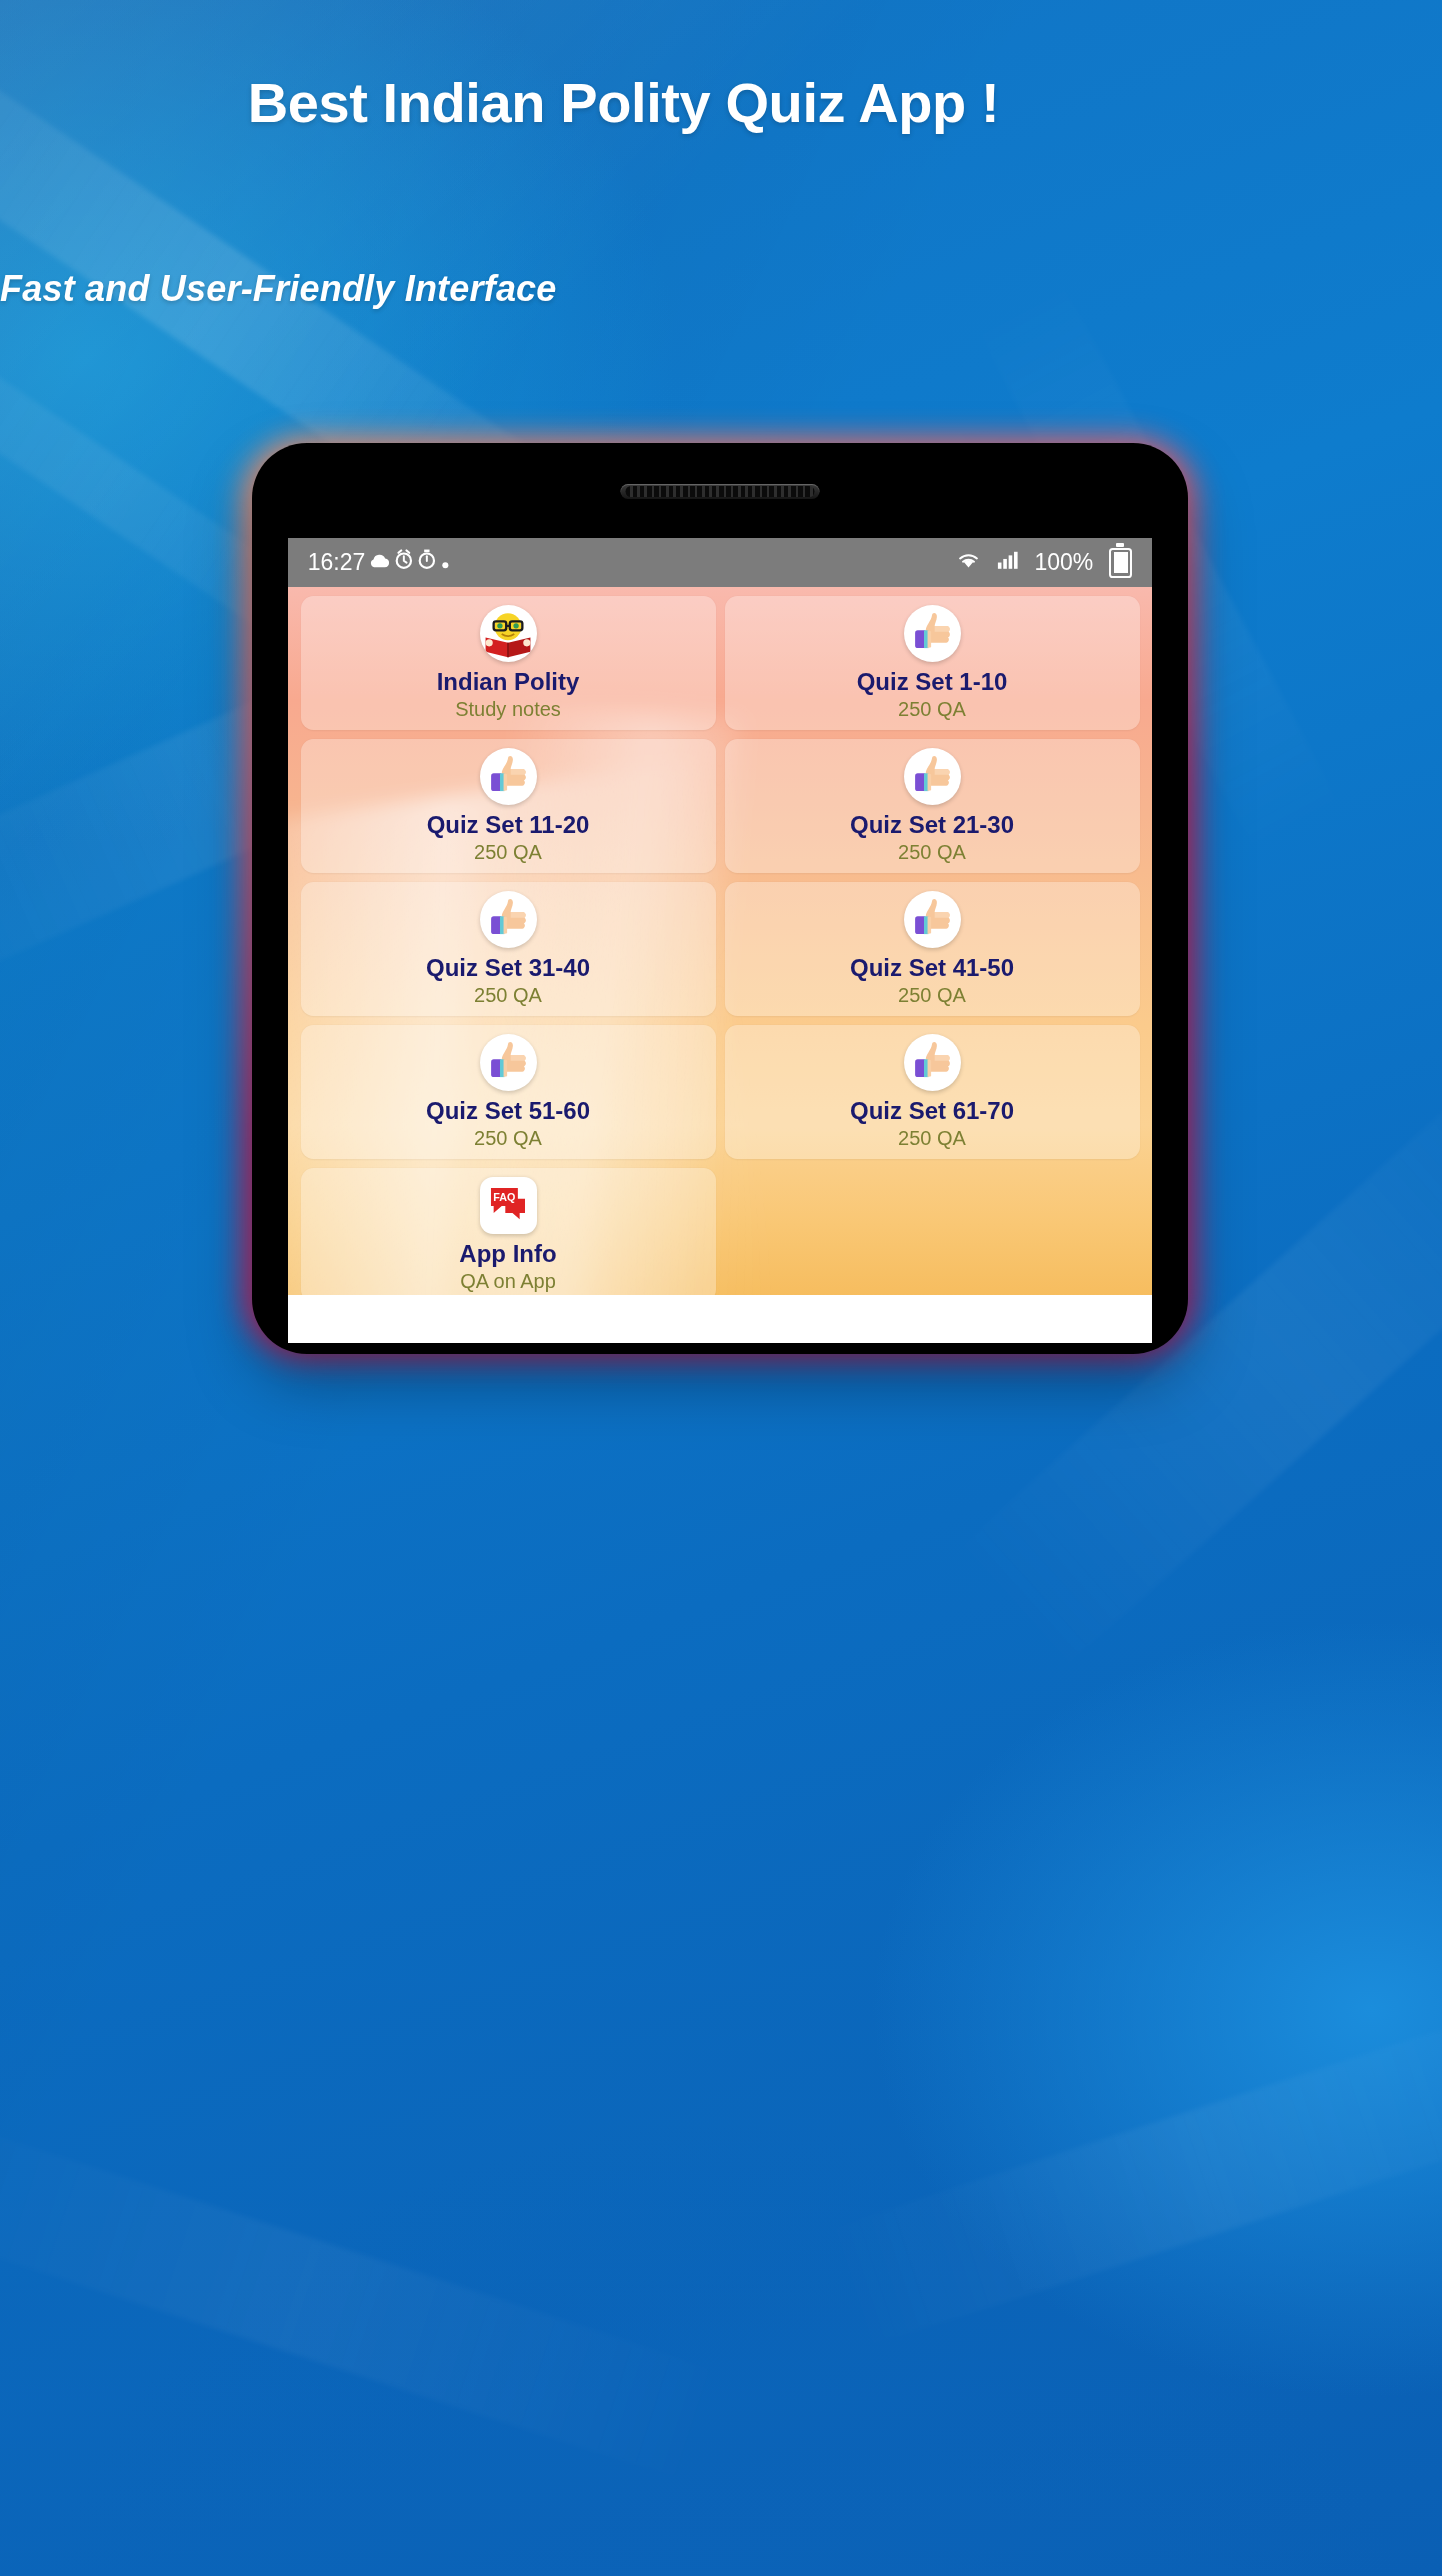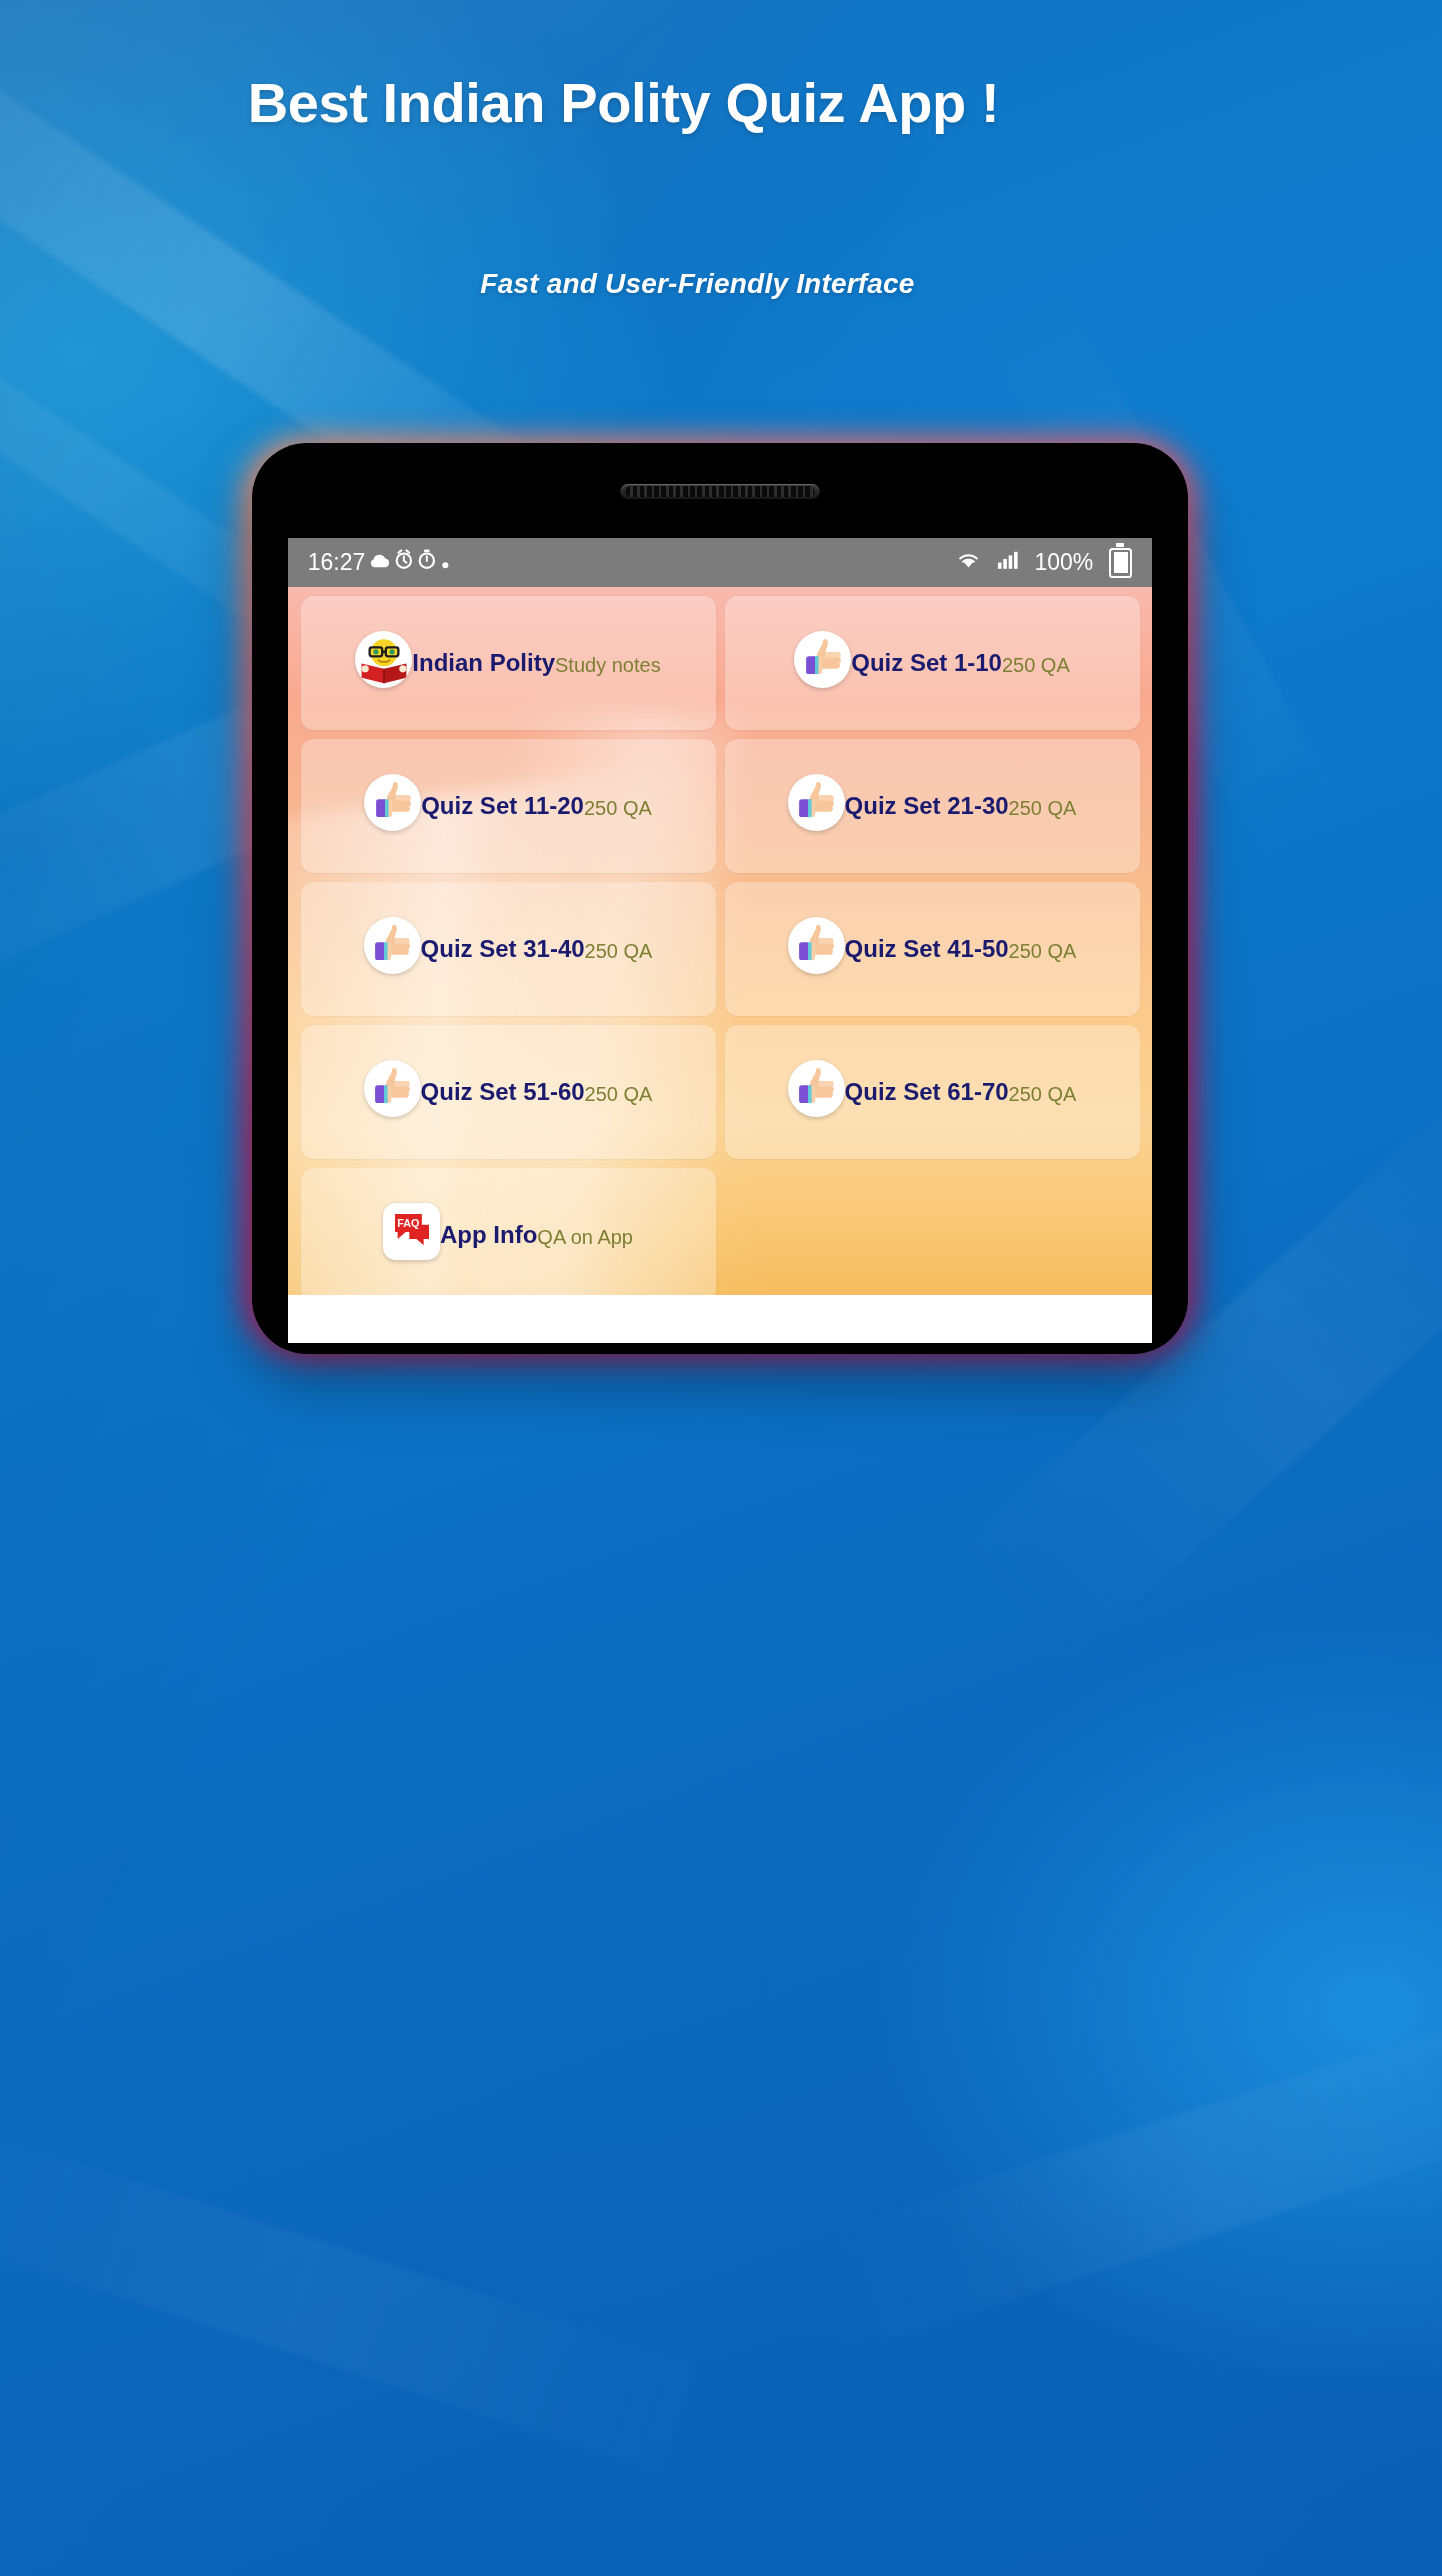--- a/index.html
+++ b/index.html
@@ -26,22 +26,22 @@
   .s3{left:-179px;top:894px;width:805px;height:134px;transform:rotate(-24deg);opacity:.5;}
   .s4{left:939px;top:1565px;width:805px;height:161px;transform:rotate(-42deg);opacity:.45;}
   .s5{left:1055px;top:268px;width:626px;height:98px;transform:rotate(62deg);opacity:.4;}
   .s6{left:-107px;top:2102px;width:894px;height:116px;transform:rotate(18deg);opacity:.35;}
   .s7{left:805px;top:2236px;width:805px;height:125px;transform:rotate(-18deg);opacity:.4;}
 
   
   #headline{position:absolute;top:70px;left:0;width:1247px;text-align:center;
     color:#fff;font-size:56px;font-weight:bold;letter-spacing:-0.4px;
     text-shadow:0 1.8px 5.4px rgba(0,0,0,.18);}
-  #subhead{position:absolute;top:268px;left:0;width:1395px;text-align:center;
-    color:#fff;font-size:28px;font-weight:bold;font-style:italic;letter-spacing:0.2px;
+  #subhead{position:absolute;top:268px;left:0;width:1395px;
+    color:#fff;font-size:36px;font-weight:bold;font-style:italic;letter-spacing:0.2px;
     text-shadow:0 1.8px 4.5px rgba(0,0,0,.18);}
 
   
   #phone-glow{position:absolute;left:243px;top:438px;width:953px;height:921px;
     border-radius:63px;
     background:linear-gradient(160deg,#ff9a6a 0%, #f4676f 25%, #d6245f 55%, #b4246b 100%);
     filter:blur(14.3px);opacity:.95;}
   #phone{position:absolute;left:252px;top:443px;width:936px;height:911px;
     background:#000;border-radius:55px;box-shadow:0 27px 63px rgba(0,0,0,.35);}
   #speaker{position:absolute;left:50%;top:41px;transform:translateX(-50%);
@@ -80,21 +80,21 @@
     background:linear-gradient(180deg,#f9b9ad 0%, #f8a98f 16%, #f7b58f 32%, #f9c18d 48%,
                 #fbcb8c 62%, #fbd293 76%, #f9c774 90%, #f6bd5f 100%);}
   #content .sheen{position:absolute;left:-54px;top:206px;width:501px;height:572px;
     background:linear-gradient(100deg,rgba(255,255,255,0) 0%,rgba(255,255,255,.55) 42%,rgba(255,255,255,.08) 72%,rgba(255,255,255,0) 100%);
     transform:rotate(-8deg);filter:blur(9px);pointer-events:none;}
   #content .sheen2{position:absolute;left:206px;top:125px;width:224px;height:626px;
     background:linear-gradient(95deg,rgba(255,255,255,0),rgba(255,255,255,.35),rgba(255,255,255,0));
     transform:rotate(4deg);filter:blur(12.5px);pointer-events:none;}
   #tiles{position:relative;display:grid;grid-template-columns:1fr 1fr;gap:9px;padding:9px 12.5px 0 12.5px;}
   .tile{border-radius:12.5px;background:rgba(255,255,255,.30);height:134px;
-    display:flex;flex-direction:row;align-items:center;justify-content:center;
+    display:flex;flex-direction:column;align-items:center;justify-content:center;
     box-shadow:0 0.9px 1.8px rgba(0,0,0,.05);}
   .tile .ic{width:57px;height:57px;border-radius:50%;background:#fff;
     display:flex;align-items:center;justify-content:center;overflow:hidden;
     box-shadow:0 1.8px 4.5px rgba(0,0,0,.18);margin-bottom:7.2px;}
   .tile .ic.sq{border-radius:13px;}
   .tile .t-title{color:#1a1a6e;font-size:24px;font-weight:bold;line-height:1.05;}
   .tile .t-sub{color:#7d8033;font-size:20px;margin-top:4.5px;}
 
   
   .gplay{position:absolute;inset:4.5px;}

